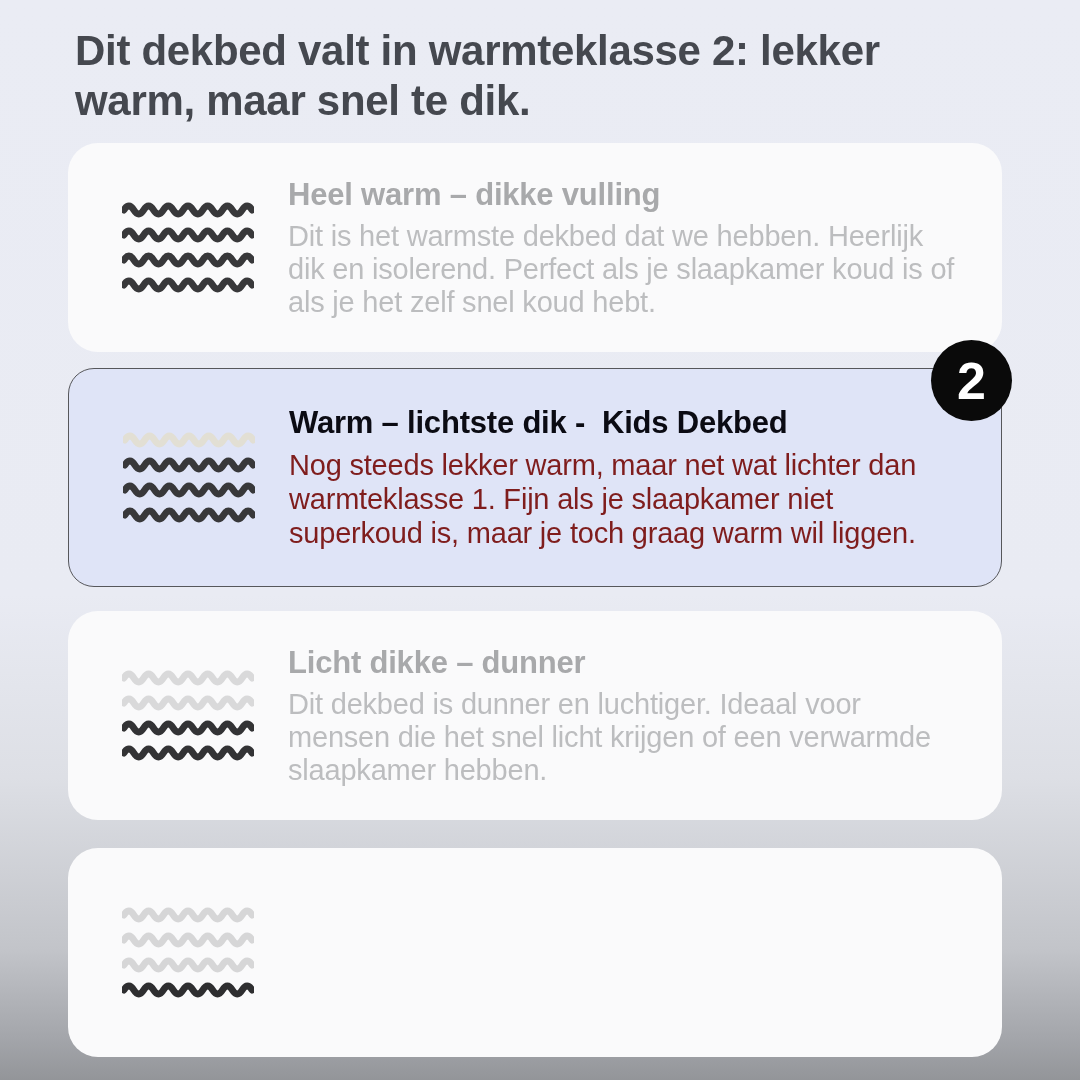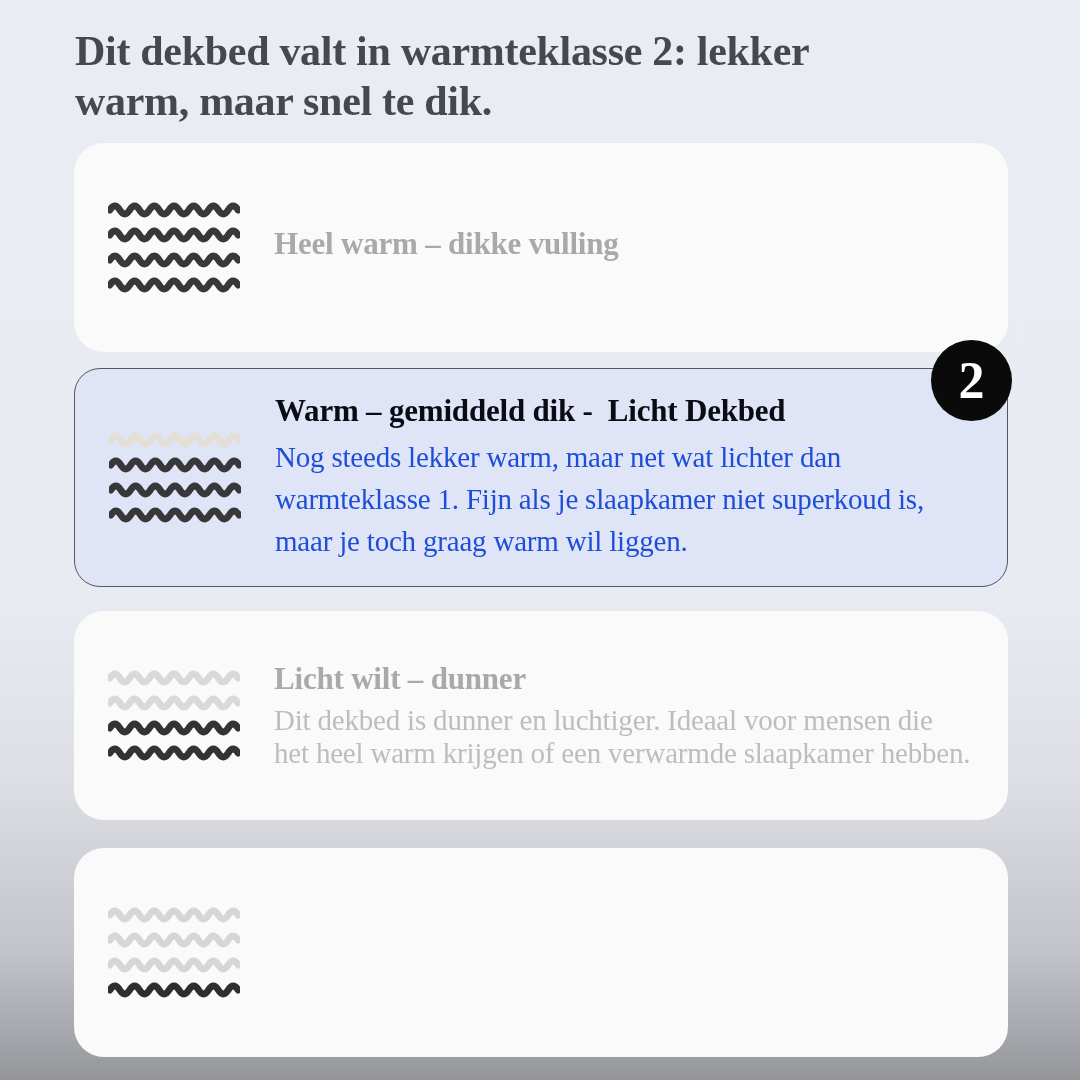--- a/index.html
+++ b/index.html
@@ -6,32 +6,31 @@
   body{
     width:1080px;height:1080px;
     font-family:"Liberation Sans", sans-serif;
     -webkit-font-smoothing:antialiased;
   }
   .canvas{
     position:relative;width:1080px;height:1080px;overflow:hidden;
     background:linear-gradient(180deg,
       #eaecf4 0%, #e9ebf3 55%, #dddfe5 72%,
       #c2c4c9 88%, #a4a6ab 96%, #939599 100%);
-    font-family:Liberation Serif, serif;
   }
   .page-title{
     position:absolute;left:75px;top:26px;margin:0;
     font-size:42px;line-height:50px;font-weight:700;
     letter-spacing:-0.3px;color:#45484f;
   }
   .page-title span{white-space:nowrap;display:block;}
   .card{
-    position:absolute;left:74px;width:934px;
+    position:absolute;left:68px;width:934px;
     background:#fafafb;border-radius:30px;
-    display:flex;align-items:center;box-sizing:border-box;
+    display:flex;align-items:center;box-sizing:border-box;padding-left:20px;
   }
   .card-1{top:143px;height:209px;}
   .card-2{
     top:368px;height:219px;
     background:#dfe4f7;border:1.5px solid #56575b;border-radius:26px;
   }
   .card-3{top:611px;height:209px;}
   .card-4{top:848px;height:209px;}
   .icon-col{
     width:200px;min-width:200px;display:flex;flex-direction:column;
@@ -45,21 +44,21 @@
   }
   .card-title{
     margin:0 0 7px 0;font-size:31px;font-weight:700;
     color:#a8a9ab;white-space:pre-wrap;letter-spacing:-0.2px;
   }
   .card-body{
     margin:0;font-size:29px;line-height:33px;color:#bcbdbf;
     letter-spacing:-0.2px;
   }
   .card-2 .card-title{color:#0b0b13;}
-  .card-2 .card-body{color:#1d4ed8;line-height:42px;}
+  .card-2 .card-body{color:#7f1d1d;line-height:34px;}
   .badge{
     position:absolute;left:931px;top:340px;width:81px;height:81px;
     border-radius:50%;background:#0a0a0a;color:#ffffff;
     display:flex;align-items:center;justify-content:center;
     font-size:52px;font-weight:700;z-index:5;
   }
 </style>
 </head>
 <body>
 
@@ -80,62 +79,63 @@
         </svg>
         <svg width="132" height="18" viewBox="0 0 134 18">
           <path d="M2 9 q5 -8 10 0 q5 8 10 0 q5 -8 10 0 q5 8 10 0 q5 -8 10 0 q5 8 10 0 q5 -8 10 0 q5 8 10 0 q5 -8 10 0 q5 8 10 0 q5 -8 10 0 q5 8 10 0 q5 -8 10 0" fill="none" stroke="#38383a" stroke-width="7" stroke-linecap="round"></path>
         </svg>
         <svg width="132" height="18" viewBox="0 0 134 18">
           <path d="M2 9 q5 -8 10 0 q5 8 10 0 q5 -8 10 0 q5 8 10 0 q5 -8 10 0 q5 8 10 0 q5 -8 10 0 q5 8 10 0 q5 -8 10 0 q5 8 10 0 q5 -8 10 0 q5 8 10 0 q5 -8 10 0" fill="none" stroke="#38383a" stroke-width="7" stroke-linecap="round"></path>
         </svg>
       </div>
     <div class="text-col">
       <p class="card-title">Heel warm – dikke vulling</p>
+      <p class="card-body">Dit is het warmste dekbed dat we hebben. Heerlijk dik en isolerend. Perfect als je slaapkamer koud is of als je het zelf snel koud hebt.</p>
     </div>
   </div>
 
   <div class="card card-2">
     <div class="icon-col">
         <svg width="132" height="18" viewBox="0 0 134 18">
           <path d="M2 9 q5 -8 10 0 q5 8 10 0 q5 -8 10 0 q5 8 10 0 q5 -8 10 0 q5 8 10 0 q5 -8 10 0 q5 8 10 0 q5 -8 10 0 q5 8 10 0 q5 -8 10 0 q5 8 10 0 q5 -8 10 0" fill="none" stroke="#e2dfd4" stroke-width="7" stroke-linecap="round"></path>
         </svg>
         <svg width="132" height="18" viewBox="0 0 134 18">
           <path d="M2 9 q5 -8 10 0 q5 8 10 0 q5 -8 10 0 q5 8 10 0 q5 -8 10 0 q5 8 10 0 q5 -8 10 0 q5 8 10 0 q5 -8 10 0 q5 8 10 0 q5 -8 10 0 q5 8 10 0 q5 -8 10 0" fill="none" stroke="#38383a" stroke-width="7" stroke-linecap="round"></path>
         </svg>
         <svg width="132" height="18" viewBox="0 0 134 18">
           <path d="M2 9 q5 -8 10 0 q5 8 10 0 q5 -8 10 0 q5 8 10 0 q5 -8 10 0 q5 8 10 0 q5 -8 10 0 q5 8 10 0 q5 -8 10 0 q5 8 10 0 q5 -8 10 0 q5 8 10 0 q5 -8 10 0" fill="none" stroke="#38383a" stroke-width="7" stroke-linecap="round"></path>
         </svg>
         <svg width="132" height="18" viewBox="0 0 134 18">
           <path d="M2 9 q5 -8 10 0 q5 8 10 0 q5 -8 10 0 q5 8 10 0 q5 -8 10 0 q5 8 10 0 q5 -8 10 0 q5 8 10 0 q5 -8 10 0 q5 8 10 0 q5 -8 10 0 q5 8 10 0 q5 -8 10 0" fill="none" stroke="#38383a" stroke-width="7" stroke-linecap="round"></path>
         </svg>
       </div>
     <div class="text-col">
-      <p class="card-title">Warm – gemiddeld dik -  Licht Dekbed</p>
+      <p class="card-title">Warm – lichtste dik -  Kids Dekbed</p>
       <p class="card-body">Nog steeds lekker warm, maar net wat lichter dan warmteklasse 1. Fijn als je slaapkamer niet superkoud is, maar je toch graag warm wil liggen.</p>
     </div>
   </div>
 
   <div class="card card-3">
     <div class="icon-col">
         <svg width="132" height="18" viewBox="0 0 134 18">
           <path d="M2 9 q5 -8 10 0 q5 8 10 0 q5 -8 10 0 q5 8 10 0 q5 -8 10 0 q5 8 10 0 q5 -8 10 0 q5 8 10 0 q5 -8 10 0 q5 8 10 0 q5 -8 10 0 q5 8 10 0 q5 -8 10 0" fill="none" stroke="#d9d9da" stroke-width="7" stroke-linecap="round"></path>
         </svg>
         <svg width="132" height="18" viewBox="0 0 134 18">
           <path d="M2 9 q5 -8 10 0 q5 8 10 0 q5 -8 10 0 q5 8 10 0 q5 -8 10 0 q5 8 10 0 q5 -8 10 0 q5 8 10 0 q5 -8 10 0 q5 8 10 0 q5 -8 10 0 q5 8 10 0 q5 -8 10 0" fill="none" stroke="#d9d9da" stroke-width="7" stroke-linecap="round"></path>
         </svg>
         <svg width="132" height="18" viewBox="0 0 134 18">
           <path d="M2 9 q5 -8 10 0 q5 8 10 0 q5 -8 10 0 q5 8 10 0 q5 -8 10 0 q5 8 10 0 q5 -8 10 0 q5 8 10 0 q5 -8 10 0 q5 8 10 0 q5 -8 10 0 q5 8 10 0 q5 -8 10 0" fill="none" stroke="#333335" stroke-width="7" stroke-linecap="round"></path>
         </svg>
         <svg width="132" height="18" viewBox="0 0 134 18">
           <path d="M2 9 q5 -8 10 0 q5 8 10 0 q5 -8 10 0 q5 8 10 0 q5 -8 10 0 q5 8 10 0 q5 -8 10 0 q5 8 10 0 q5 -8 10 0 q5 8 10 0 q5 -8 10 0 q5 8 10 0 q5 -8 10 0" fill="none" stroke="#333335" stroke-width="7" stroke-linecap="round"></path>
         </svg>
       </div>
     <div class="text-col">
-      <p class="card-title">Licht wilt – dunner</p>
-      <p class="card-body">Dit dekbed is dunner en luchtiger. Ideaal voor mensen die het heel warm krijgen of een verwarmde slaapkamer hebben.</p>
+      <p class="card-title">Licht dikke – dunner</p>
+      <p class="card-body">Dit dekbed is dunner en luchtiger. Ideaal voor mensen die het snel licht krijgen of een verwarmde slaapkamer hebben.</p>
     </div>
   </div>
 
   <div class="card card-4">
     <div class="icon-col">
         <svg width="132" height="18" viewBox="0 0 134 18">
           <path d="M2 9 q5 -8 10 0 q5 8 10 0 q5 -8 10 0 q5 8 10 0 q5 -8 10 0 q5 8 10 0 q5 -8 10 0 q5 8 10 0 q5 -8 10 0 q5 8 10 0 q5 -8 10 0 q5 8 10 0 q5 -8 10 0" fill="none" stroke="#d6d6d7" stroke-width="7" stroke-linecap="round"></path>
         </svg>
         <svg width="132" height="18" viewBox="0 0 134 18">
           <path d="M2 9 q5 -8 10 0 q5 8 10 0 q5 -8 10 0 q5 8 10 0 q5 -8 10 0 q5 8 10 0 q5 -8 10 0 q5 8 10 0 q5 -8 10 0 q5 8 10 0 q5 -8 10 0 q5 8 10 0 q5 -8 10 0" fill="none" stroke="#d6d6d7" stroke-width="7" stroke-linecap="round"></path>

